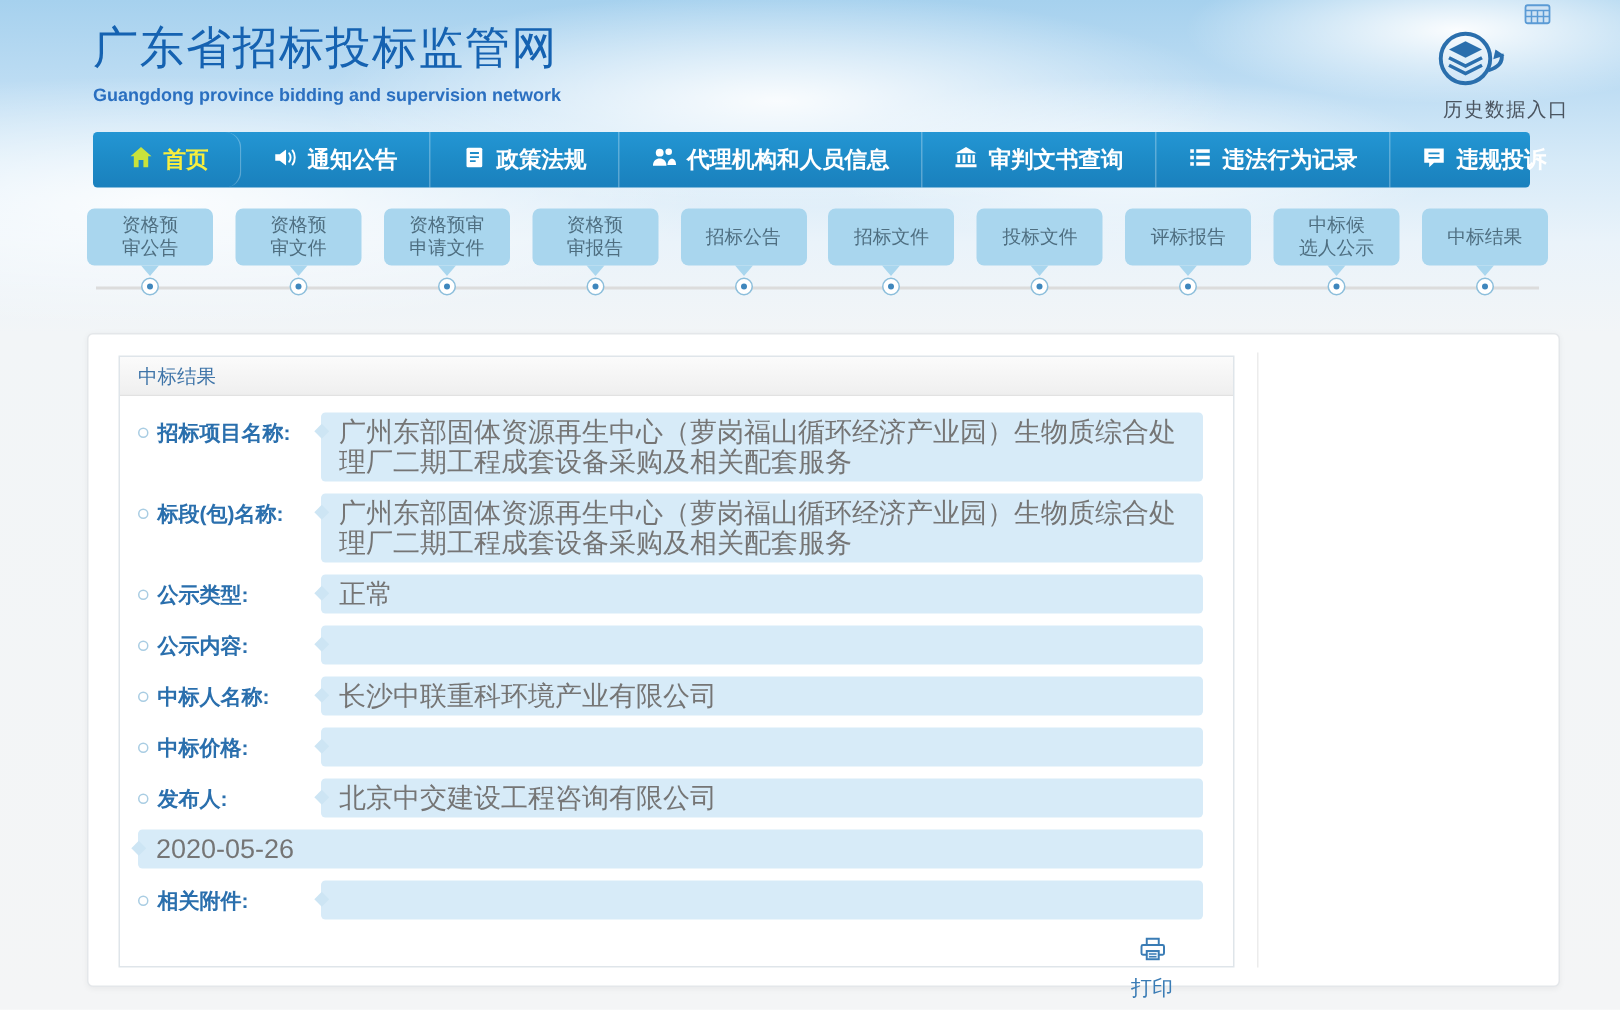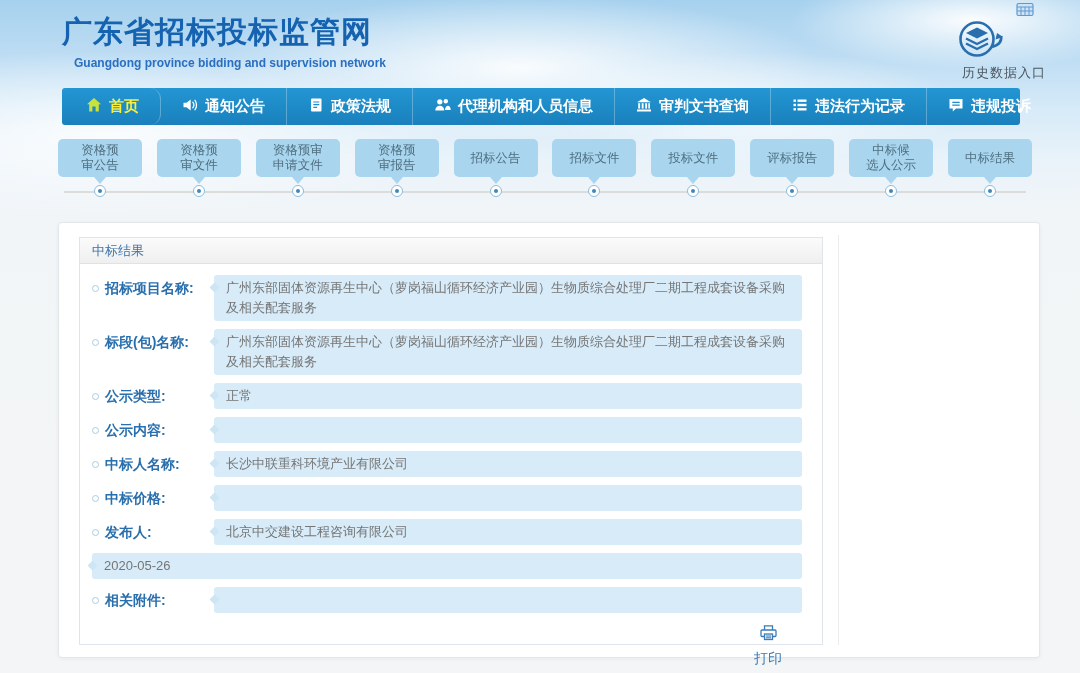--- a/index.html
+++ b/index.html
@@ -8,22 +8,22 @@
     background:
       radial-gradient(ellipse 260px 70px at 90% 3%, rgba(255,255,255,.95), rgba(255,255,255,0) 70%),
       radial-gradient(ellipse 420px 100px at 48% 10%, rgba(255,255,255,.9), rgba(255,255,255,0) 72%),
       radial-gradient(ellipse 520px 120px at 10% 20%, rgba(255,255,255,.85), rgba(255,255,255,0) 70%),
       radial-gradient(ellipse 300px 80px at 70% 16%, rgba(255,255,255,.7), rgba(255,255,255,0) 70%),
       linear-gradient(180deg,#a6d1ee 0%,#bcdcf3 8%,#d6eaf8 16%,#eaf3fa 24%,#f2f5f7 33%,#f4f5f6 100%);
   }
 
   
   .brand { position:absolute; left:62px; top:12px; cursor:pointer; }
-  .brand-title { font-size:30px; font-weight:bold; color:#1562b1; letter-spacing:1px; }
-  .brand-sub { font-size:12px; font-weight:bold; color:#2a6fc0; margin-top:3px;margin-left:12px; }
+  .brand-title { font-size:30px; font-weight:normal; color:#1562b1; letter-spacing:1px; }
+  .brand-sub { font-size:12px; font-weight:bold; color:#2a6fc0; margin-top:3px; }
   .history-entry { position:absolute; right:34px; top:16px; width:130px; text-align:right; cursor:pointer; }
   .history-entry svg { display:block; margin:0 auto; }
   .history-label { font-size:13px; color:#4b5560; letter-spacing:1px; margin-top:2px; }
   .cal-icon { position:absolute; right:46px; top:2px; cursor:pointer; }
 
   
   .nav { position:absolute; left:62px; top:88px; width:958px; height:37px; display:flex; align-items:stretch;
     background:linear-gradient(180deg,#2496d4 0%,#1e8cc8 45%,#1a80bd 100%); border-radius:3px; }
   .nav-item { display:flex; align-items:center; gap:7px; padding:0 21px; color:#ffffff; font-size:15px;
     font-weight:bold; cursor:pointer; border-right:1px solid rgba(255,255,255,.28); white-space:nowrap; }
@@ -53,21 +53,21 @@
   .panel-divider { position:absolute; left:779px; top:12px; bottom:12px; width:1px; background:#ececec; }
   .form-panel { position:absolute; left:20px; top:14px; width:744px; height:408px; border:1px solid #dfe5ea; background:#fff; }
   .form-header { height:26px; line-height:25px; padding-left:12px; font-size:13px; color:#3e74a8;
     background:linear-gradient(180deg,#fbfbfb,#efefef); border-bottom:1px solid #e2e2e2; }
   .form-body { padding:11px 20px 0 12px; }
   .field-row { display:flex; margin-bottom:8px; }
   .field-label { flex:none; width:122px; font-size:14px; font-weight:bold; color:#2a6fad; line-height:26px; white-space:nowrap; }
   .bullet { display:inline-block; width:7px; height:7px; border:1px solid #a9cde3; border-radius:50%;
     margin-right:6px; vertical-align:1px; }
   .field-value { position:relative; flex:1; min-height:26px; background:#d7ebf8; border-radius:3px;
-    padding:3px 12px; font-size:13px; line-height:20px; color:#757575; }
+    padding:3px 12px; font-size:18px; line-height:20px; color:#757575; }
   .field-value::before { content:""; position:absolute; left:-3px; top:9px; width:7px; height:7px;
     background:#cde5f4; transform:rotate(45deg); }
   .print-row { text-align:right; padding:3px 20px 0 0; }
   .print-btn { display:inline-flex; align-items:center; gap:6px; color:#3a7cb5; font-size:14px; cursor:pointer;flex-direction:column; }
 </style>
 </head>
 <body>
 
 <div class="page">
 

